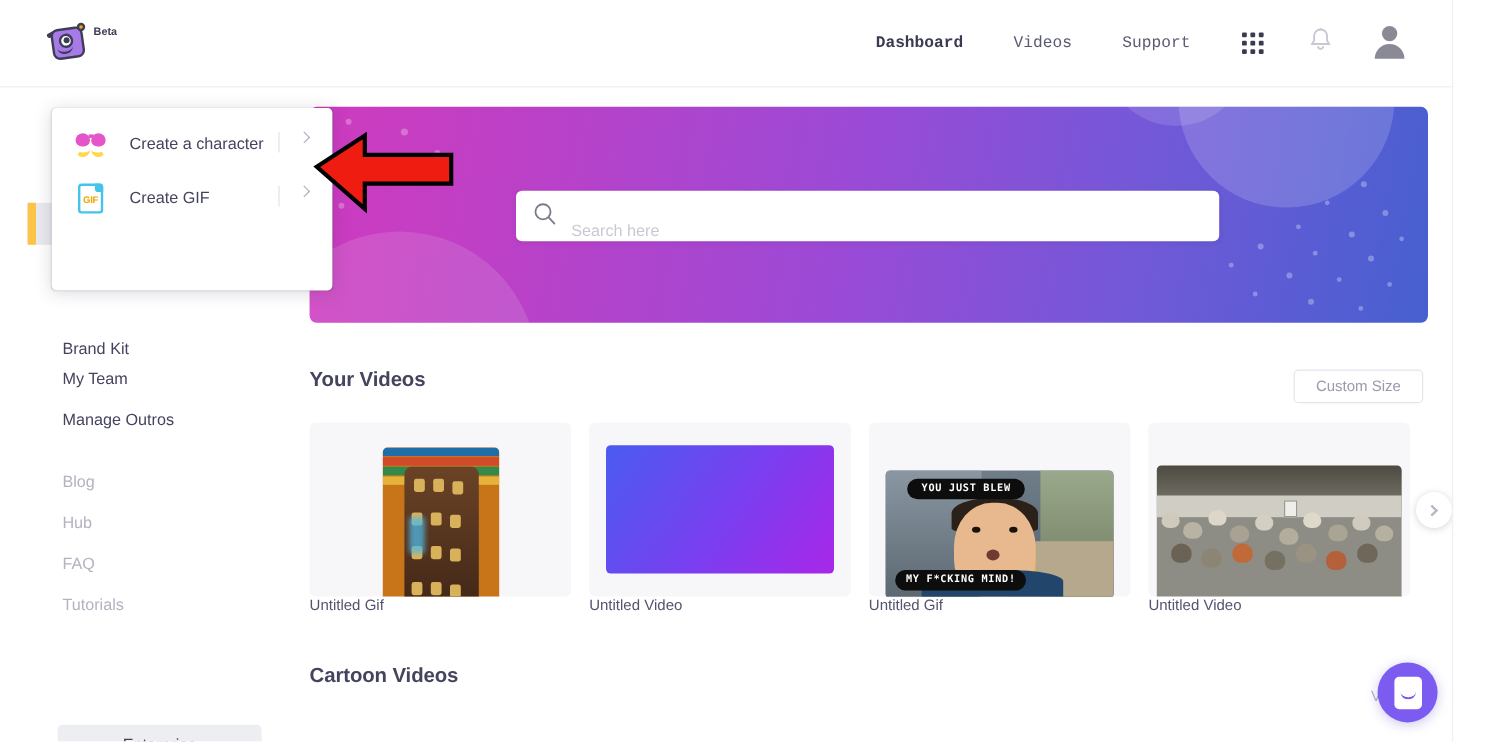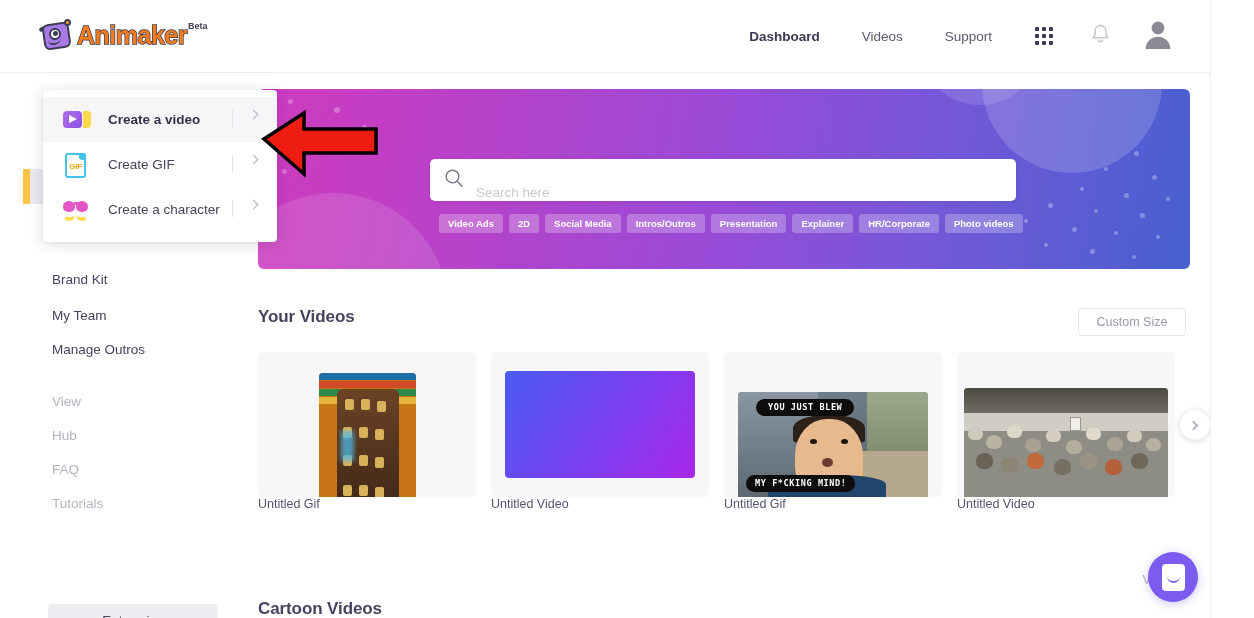--- a/index.html
+++ b/index.html
@@ -97,20 +97,21 @@
     position: absolute; right: 30px; top: 0;
     height: 72px;
     display: flex; align-items: center; gap: 0px;
   }
   .nav-link {
     font-size: 13.5px;
     color: #5a5a72;
     padding: 0 21px;
     cursor: pointer;
     white-space: nowrap;
+    font-family: Liberation Mono, monospace;
   }
   .nav-link.active { color: #3a3a52; font-weight: bold; }
 
   .grid-icon {
     display: grid;
     grid-template-columns: repeat(3, 4px);
     grid-template-rows: repeat(3, 4px);
     gap: 3px;
     margin: 0 18px 0 22px;
     cursor: pointer;
@@ -416,21 +417,20 @@
 
     <div class="logo-wrap">
       <div class="logo-mark">
         <div class="logo-ear"></div>
         <div class="logo-body"></div>
         <div class="logo-ant"></div>
         <div class="logo-eye"></div>
         <div class="logo-pupil"></div>
         <div class="logo-mouth"></div>
       </div>
-      <div class="logo-text">Animaker</div>
       <div class="logo-beta">Beta</div>
     </div>
 
     <div class="nav">
       <div class="nav-link active">Dashboard</div>
       <div class="nav-link">Videos</div>
       <div class="nav-link">Support</div>
 
       <div class="grid-icon">
         <i></i>
@@ -458,24 +458,24 @@
           <path d="M3.6 31c0-7 5.6-12.3 12.4-12.3S28.4 24 28.4 31z" fill="#8a8a96"></path>
         </svg>
       </div>
     </div>
   </div>
 
   <div class="sidebar">
     <div class="side-active-bg"></div>
     <div class="side-active-bar"></div>
 
-    <div class="side-item" style="top:199px">Brand Kit</div>
+    <div class="side-item" style="top:210px">Brand Kit</div>
     <div class="side-item" style="top:235px">My Team</div>
     <div class="side-item" style="top:269px">Manage Outros</div>
-    <div class="side-item muted" style="top:321px">View</div>
+    <div class="side-item muted" style="top:321px">Blog</div>
     <div class="side-item muted" style="top:355px">Hub</div>
     <div class="side-item muted" style="top:389px">FAQ</div>
     <div class="side-item muted" style="top:423px">Tutorials</div>
 
     <div class="enterprise-btn">Enterprise</div>
 
   </div>
 
   <div class="main">
 
@@ -515,30 +515,20 @@
       <div class="searchbox">
         <span class="search-ico">
           <svg width="20" height="20" viewBox="0 0 20 20">
             <circle cx="8.5" cy="8.5" r="6.3" fill="none" stroke="#7a7a8c" stroke-width="1.5"></circle>
             <line x1="13.2" y1="13.2" x2="18" y2="18.3" stroke="#7a7a8c" stroke-width="1.5" stroke-linecap="round"></line>
           </svg>
         </span>
         <span class="search-ph">Search here</span>
       </div>
 
-      <div class="tags">
-        <div class="tag">Video Ads</div>
-        <div class="tag">2D</div>
-        <div class="tag">Social Media</div>
-        <div class="tag">Intros/Outros</div>
-        <div class="tag">Presentation</div>
-        <div class="tag">Explainer</div>
-        <div class="tag">HR/Corporate</div>
-        <div class="tag">Photo videos</div>
-      </div>
     </div>
 
     <div class="sec-title" style="left:16px; top:234px;">Your Videos</div>
     <div class="custom-size">Custom Size</div>
 
     <div class="cards">
 
       <div class="card">
         <div class="card-thumb">
           <div class="inner-img t1">
@@ -621,61 +611,51 @@
           </div>
         </div>
         <div class="card-name">Untitled Video</div>
       </div>
     </div>
 
     <div class="carousel-next">
       <b></b>
     </div>
 
-    <div class="sec-title" style="left:16px; top:526px;">Cartoon Videos</div>
+    <div class="sec-title" style="left:16px; top:480px;">Cartoon Videos</div>
     <div class="view-all">View All</div>
   </div>
 
   <div class="dropdown">
 
-    <div class="dd-item sel">
-      <div class="dd-ico">
-        <div class="ic-vid-body"></div>
-          <div class="ic-vid-lens"></div>
-          <div class="ic-vid-play"></div>
-      </div>
-      <div class="dd-label">Create a video</div>
-      <div class="dd-div"></div>
-      <div class="dd-chev"></div>
-    </div>
-
-    <div class="dd-item">
-      <div class="dd-ico">
-        <div class="ic-gif">
-            <div class="ic-gif-corner"></div>
-            <div class="ic-gif-t">GIF</div>
-          </div>
-      </div>
-      <div class="dd-label">Create GIF</div>
-      <div class="dd-div"></div>
-      <div class="dd-chev"></div>
-    </div>
 
     <div class="dd-item">
       <div class="dd-ico">
         <div class="ic-ch-l"></div>
           <div class="ic-ch-br"></div>
           <div class="ic-ch-r"></div>
         <div class="ic-ch-m1"></div>
           <div class="ic-ch-m2"></div>
       </div>
       <div class="dd-label">Create a character</div>
       <div class="dd-div"></div>
       <div class="dd-chev"></div>
     </div>
+
+    <div class="dd-item">
+      <div class="dd-ico">
+        <div class="ic-gif">
+            <div class="ic-gif-corner"></div>
+            <div class="ic-gif-t">GIF</div>
+          </div>
+      </div>
+      <div class="dd-label">Create GIF</div>
+      <div class="dd-div"></div>
+      <div class="dd-chev"></div>
+    </div>
   </div>
 
   <div class="red-arrow">
     <svg width="120" height="72" viewBox="0 0 120 72">
       <polygon points="4,29 44,3 44,19 116,19 116,43 44,43 44,64" fill="#ef1c12" stroke="#000000" stroke-width="3.5" stroke-linejoin="miter"></polygon>
     </svg>
   </div>
 
   <div class="chat-widget">
     <div class="chat-inner">

